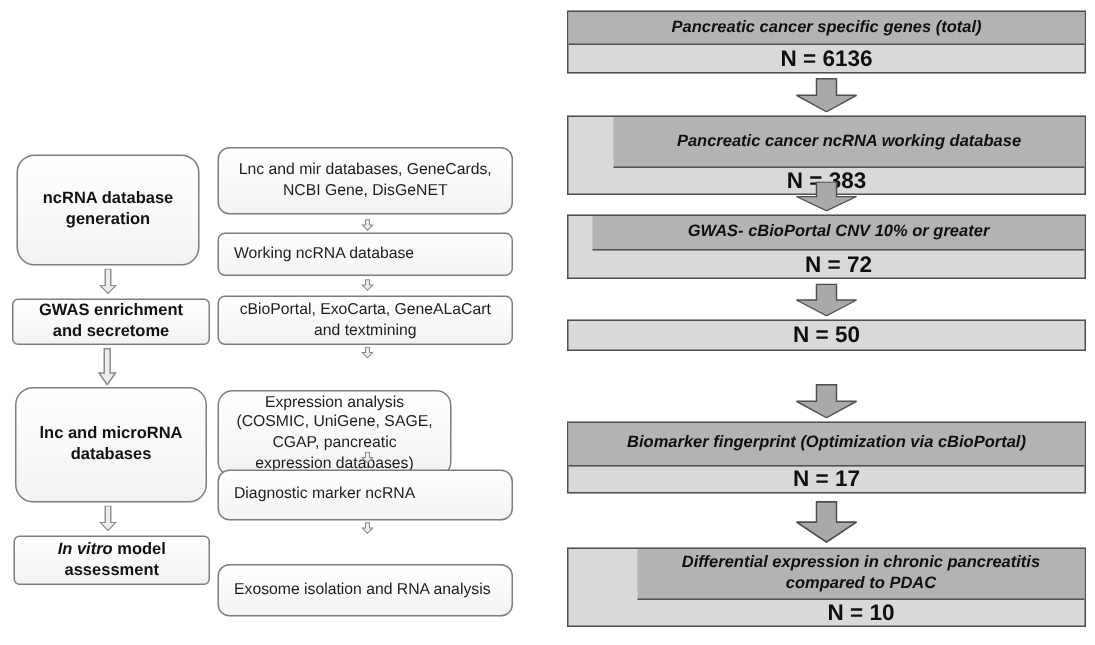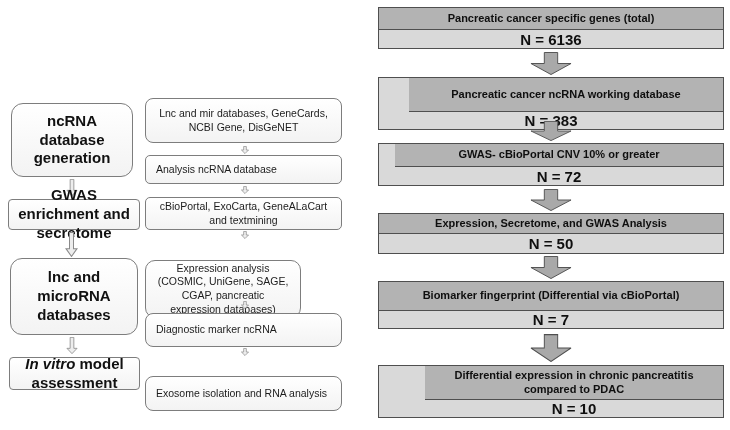--- a/index.html
+++ b/index.html
@@ -8,21 +8,21 @@
     font-family:"Liberation Sans", sans-serif; overflow:hidden;
   }
   
   .fbox {
     position:absolute; box-sizing:border-box;
     background:linear-gradient(180deg,#ffffff 0%,#f3f3f3 100%);
     border:1.5px solid #7d7d7d;
     display:flex; align-items:center; justify-content:flex-start;
     text-align:center; color:#111;
   }
-  .lbox { font-weight:bold; font-size:15px; line-height:1.25; padding:2px 8px; }
+  .lbox { font-weight:bold; font-size:11px; line-height:1.25; padding:2px 8px; }
   .mbox { font-weight:normal; font-size:10.5px; line-height:1.3; color:#1c1c1c; padding:2px 10px; }
 
   .b-l1 { left:11px;  top:103px; width:122px; height:74px; border-radius:12px; }
   .b-l2 { left:8px;   top:199px; width:132px; height:31px; border-radius:4px; }
   .b-l3 { left:10px;  top:258px; width:128px; height:77px; border-radius:12px; }
   .b-l4 { left:9px;   top:357px; width:131px; height:33px; border-radius:4px; }
 
   .b-m1 { left:145px; top:98px;  width:197px; height:45px; border-radius:8px; }
   .b-m2 { left:145px; top:155px; width:197px; height:29px; border-radius:5px; }
   .b-m3 { left:145px; top:197px; width:197px; height:33px; border-radius:5px; }
@@ -46,21 +46,21 @@
   .a-r5 { top:334px; height:28px; }
 
   
   .rpair {
     position:absolute; left:378px; width:346px; box-sizing:border-box;
     border:1.5px solid #4f4f4f; background:#d9d9d9;
   }
   .rhead {
     box-sizing:border-box; background:#b3b3b3; border-bottom:1.5px solid #4f4f4f;
     display:flex; align-items:center; justify-content:center; text-align:center;
-    font-weight:bold; font-size:11px; line-height:1.25; color:#0f0f0f; padding:0 14px;
+    font-weight:bold; font-size:11px; line-height:1.25; color:#0f0f0f; padding:0 14px;font-style:italic;
   }
   .rn {
     box-sizing:border-box; display:flex; align-items:center; justify-content:center;
     font-weight:bold; font-size:15px; color:#0f0f0f;
   }
   .p1 { top:7px; }   .p1 .rhead{height:22px;} .p1 .rn{height:18px;}
   .p2 { top:77px; }  .p2 .rhead{height:34px;margin-left:30px;} .p2 .rn{height:17px;}
   .p3 { top:143px;padding-left:16px; } .p3 .rhead{height:23px;} .p3 .rn{height:18px;}
   .p4 { top:213px; } .p4 .rhead{height:20px;} .p4 .rn{height:19px;}
   .p5 { top:281px; } .p5 .rhead{height:29px;} .p5 .rn{height:17px;}
@@ -104,21 +104,21 @@
 
   <div class="fbox mbox b-m1">
     <span>Lnc and mir databases, GeneCards, NCBI Gene, DisGeNET</span>
   </div>
 
   <svg class="arr a-m a-m1" viewBox="0 0 9 9" preserveAspectRatio="none">
     <polygon points="3,0.5 6,0.5 6,4.5 8.5,4.5 4.5,8.5 0.5,4.5 3,4.5" fill="#ededed" stroke="#8a8a8a" stroke-width="0.8"></polygon>
   </svg>
 
   <div class="fbox mbox b-m2">
-    <span>Analysis ncRNA database</span>
+    <span>Working ncRNA database</span>
   </div>
 
   <svg class="arr a-m a-m2" viewBox="0 0 9 9" preserveAspectRatio="none">
     <polygon points="3,0.5 6,0.5 6,4.5 8.5,4.5 4.5,8.5 0.5,4.5 3,4.5" fill="#ededed" stroke="#8a8a8a" stroke-width="0.8"></polygon>
   </svg>
 
   <div class="fbox mbox b-m3">
     <span>cBioPortal, ExoCarta, GeneALaCart and textmining</span>
   </div>
 
@@ -173,35 +173,32 @@
         <span>GWAS- cBioPortal CNV 10% or greater</span>
       </div>
     <div class="rn">N = 72</div>
   </div>
 
   <svg class="arr a-r a-r3" viewBox="0 0 44 24" preserveAspectRatio="none">
     <polygon points="15,0.5 29,0.5 29,12 43,12 22,23.5 1,12 15,12" fill="#a9a9a9" stroke="#4f4f4f" stroke-width="1"></polygon>
   </svg>
 
   <div class="rpair p4">
-    <div class="rhead">
-        <span>Expression, Secretome, and GWAS Analysis</span>
-      </div>
     <div class="rn">N = 50</div>
   </div>
 
   <svg class="arr a-r a-r4" viewBox="0 0 44 24" preserveAspectRatio="none">
     <polygon points="15,0.5 29,0.5 29,12 43,12 22,23.5 1,12 15,12" fill="#a9a9a9" stroke="#4f4f4f" stroke-width="1"></polygon>
   </svg>
 
   <div class="rpair p5">
     <div class="rhead">
-        <span>Biomarker fingerprint (Differential via cBioPortal)</span>
-      </div>
-    <div class="rn">N = 7</div>
+        <span>Biomarker fingerprint (Optimization via cBioPortal)</span>
+      </div>
+    <div class="rn">N = 17</div>
   </div>
 
   <svg class="arr a-r a-r5" viewBox="0 0 44 24" preserveAspectRatio="none">
     <polygon points="15,0.5 29,0.5 29,12 43,12 22,23.5 1,12 15,12" fill="#a9a9a9" stroke="#4f4f4f" stroke-width="1"></polygon>
   </svg>
 
   <div class="rpair p6">
     <div class="rhead">
         <span>Differential expression in chronic pancreatitis compared to PDAC</span>
       </div>

